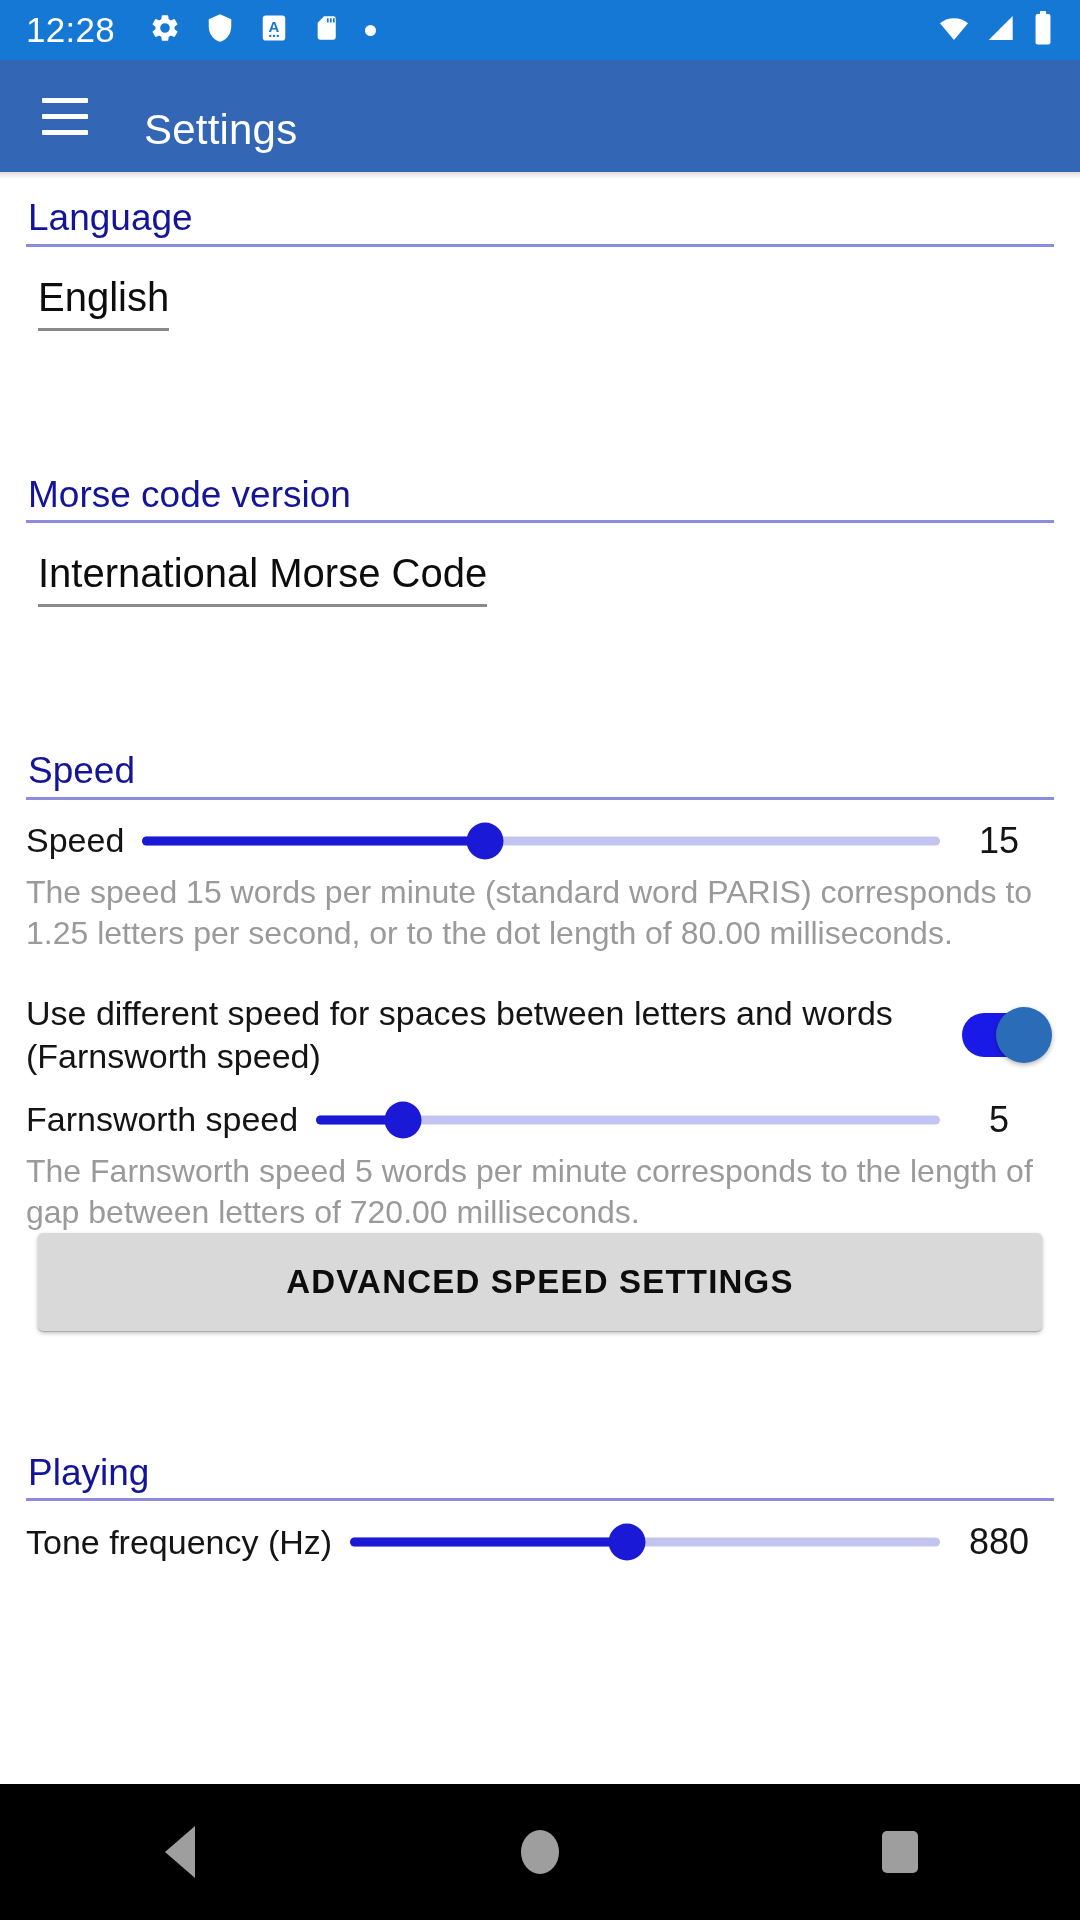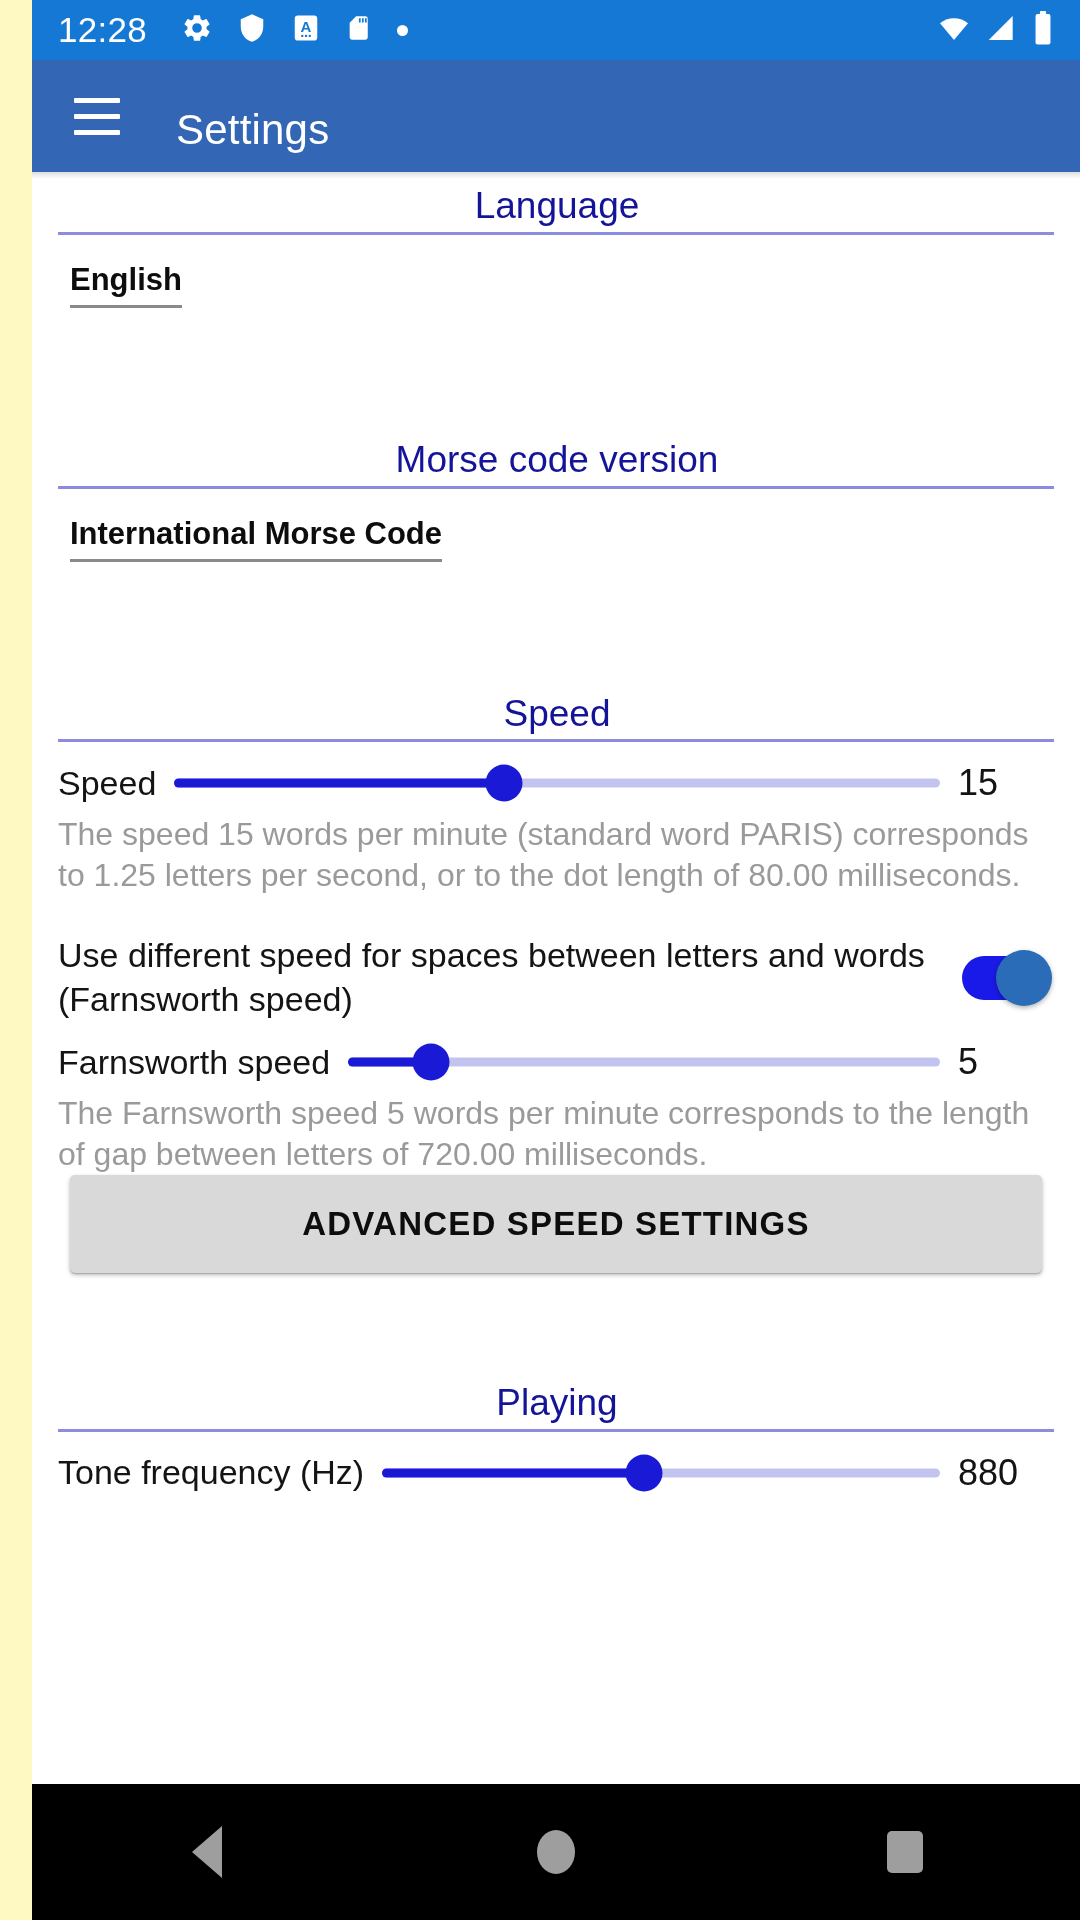--- a/index.html
+++ b/index.html
@@ -9,24 +9,23 @@
     height: 1920px;
     background: #ffffff;
     font-family: "Liberation Sans", sans-serif;
     overflow: hidden;
   }
 
   #screen {
     position: relative;
     width: 1080px;
     height: 1920px;
-    background: #fef9c3;
+    background: #14532d;
     display: flex;
     flex-direction: column;
-    padding-left: 32px;
   }
 
   
   .status-bar {
     height: 60px;
     background: #1478d4;
     display: flex;
     align-items: center;
     padding: 0 26px;
     flex: 0 0 auto;
@@ -100,22 +99,21 @@
   .scroll-shadow {
     position: absolute;
     top: 0; left: 0; right: 0;
     height: 7px;
     background: linear-gradient(to bottom, rgba(0,0,0,0.13), rgba(0,0,0,0));
     pointer-events: none;
   }
 
   
   .section {
-    margin-top: 12px;
-    text-align: center;
+    margin-top: 24px;
   }
   .section-title {
     color: #141499;
     font-size: 37px;
     font-weight: 400;
     padding-left: 2px;
     padding-bottom: 4px;
     line-height: 1.18;
   }
   .section-rule {
@@ -125,23 +123,23 @@
   }
 
   
   .spinner {
     margin-top: 26px;
     padding-left: 12px;
     display: inline-block;
     cursor: pointer;
   }
   .spinner-value {
-    font-size: 31px;
+    font-size: 40px;
     color: #0d0d0d;
-    font-weight: 700;
+    font-weight: 400;
     line-height: 1.2;
     padding-bottom: 7px;
     display: block;
   }
   .spinner-underline {
     height: 3px;
     background: #8a8a8a;
     width: 100%;
   }
 
@@ -192,21 +190,21 @@
     width: 37px;
     height: 37px;
     background: #1a1ad6;
     border-radius: 50%;
     transform: translate(-50%, -50%);
   }
   .slider-value {
     font-size: 36px;
     color: #141414;
     flex: 0 0 auto;
-    text-align: left;
+    text-align: center;
     min-width: 96px;
     padding-right: 14px;
   }
 
   .helper-text {
     font-size: 32px;
     color: #9a9a9a;
     line-height: 1.28;
     padding-right: 12px;
   }

